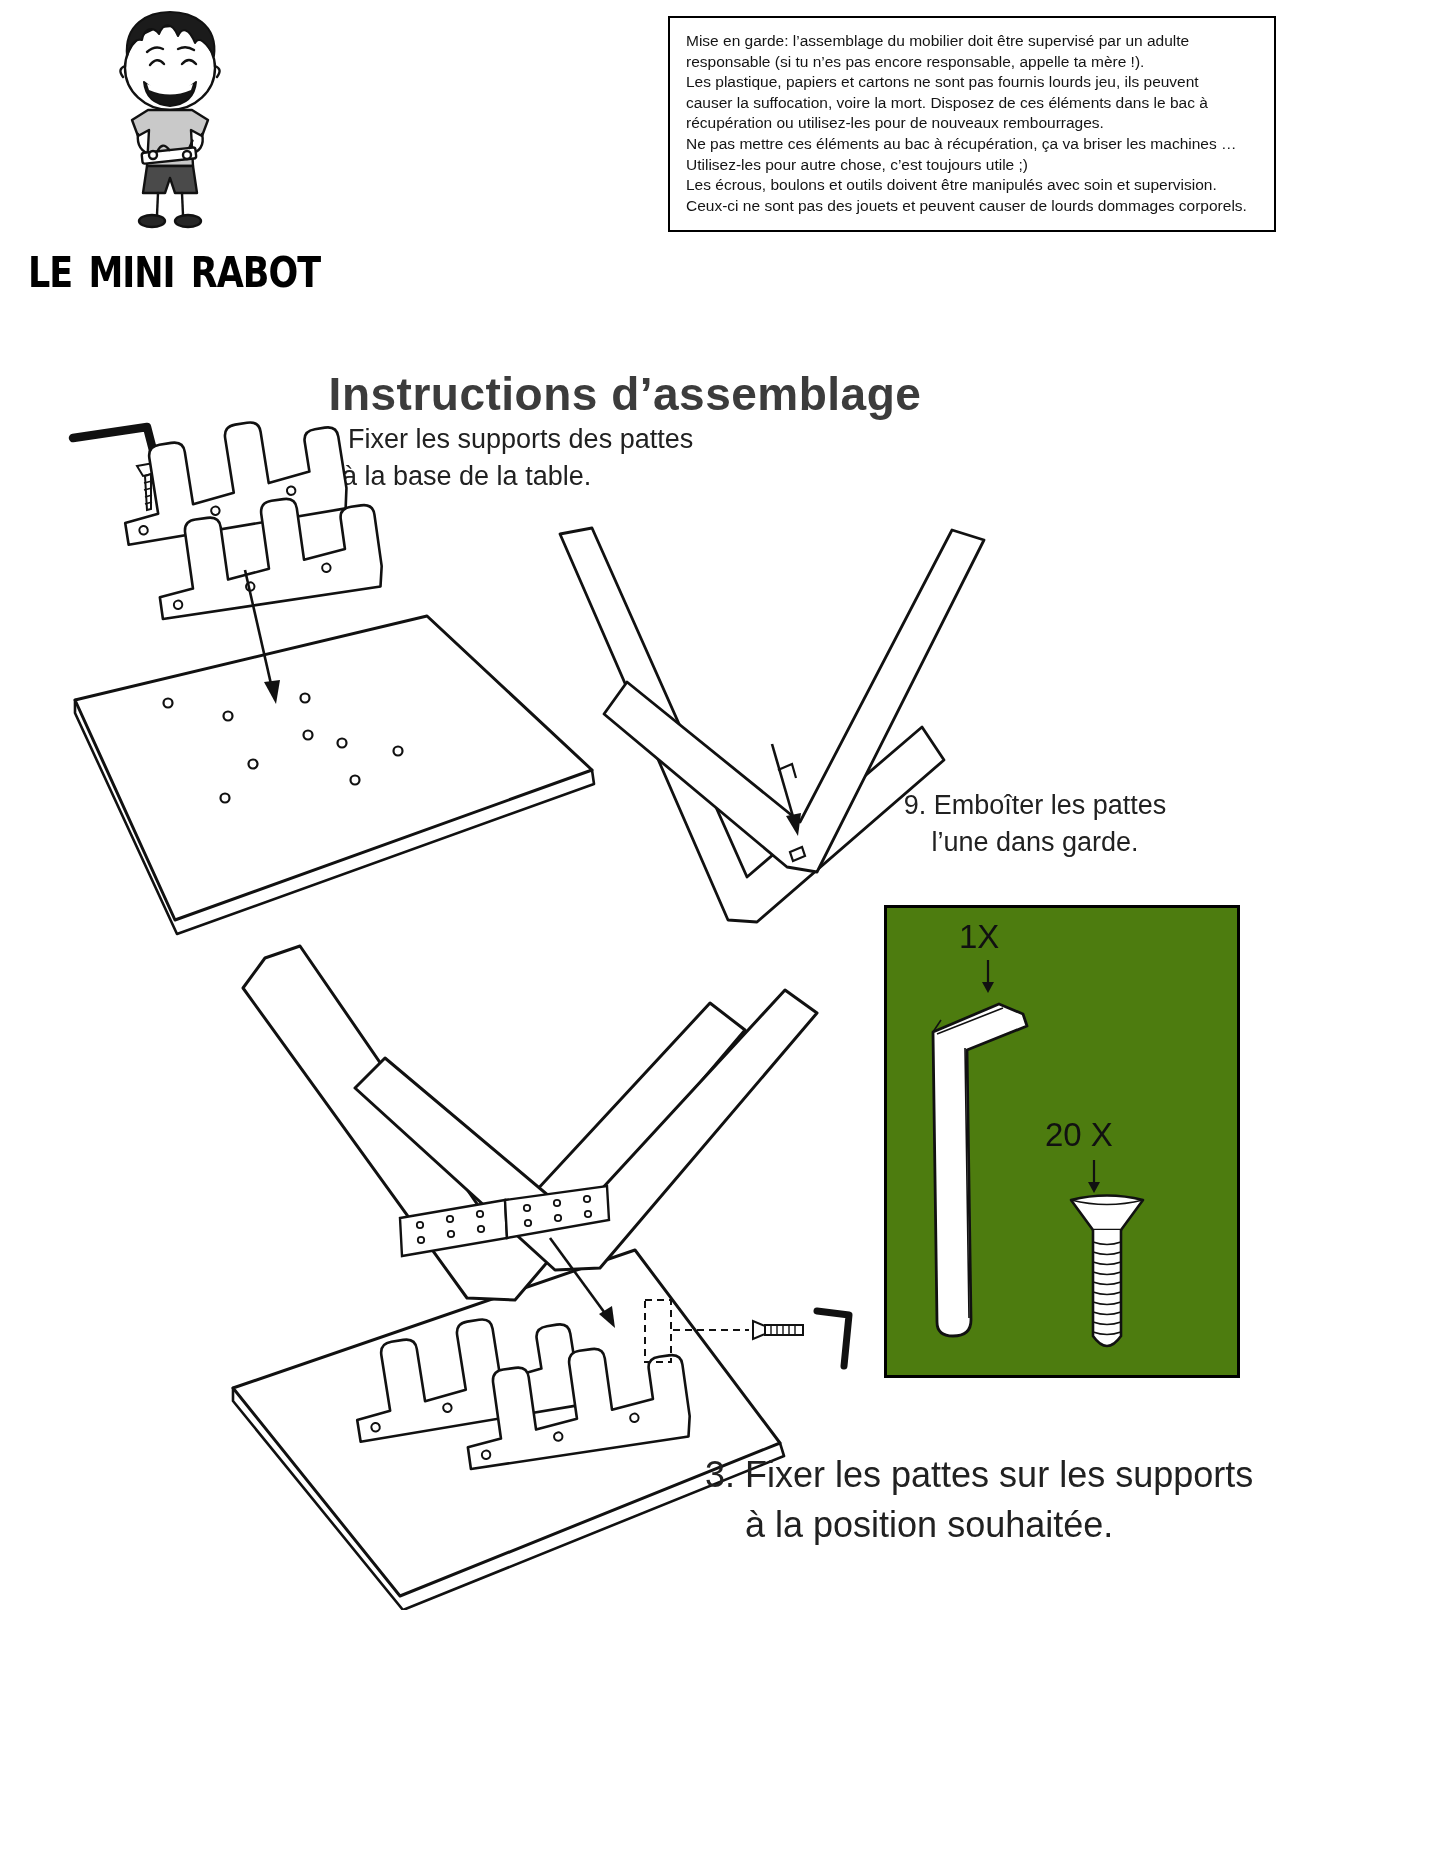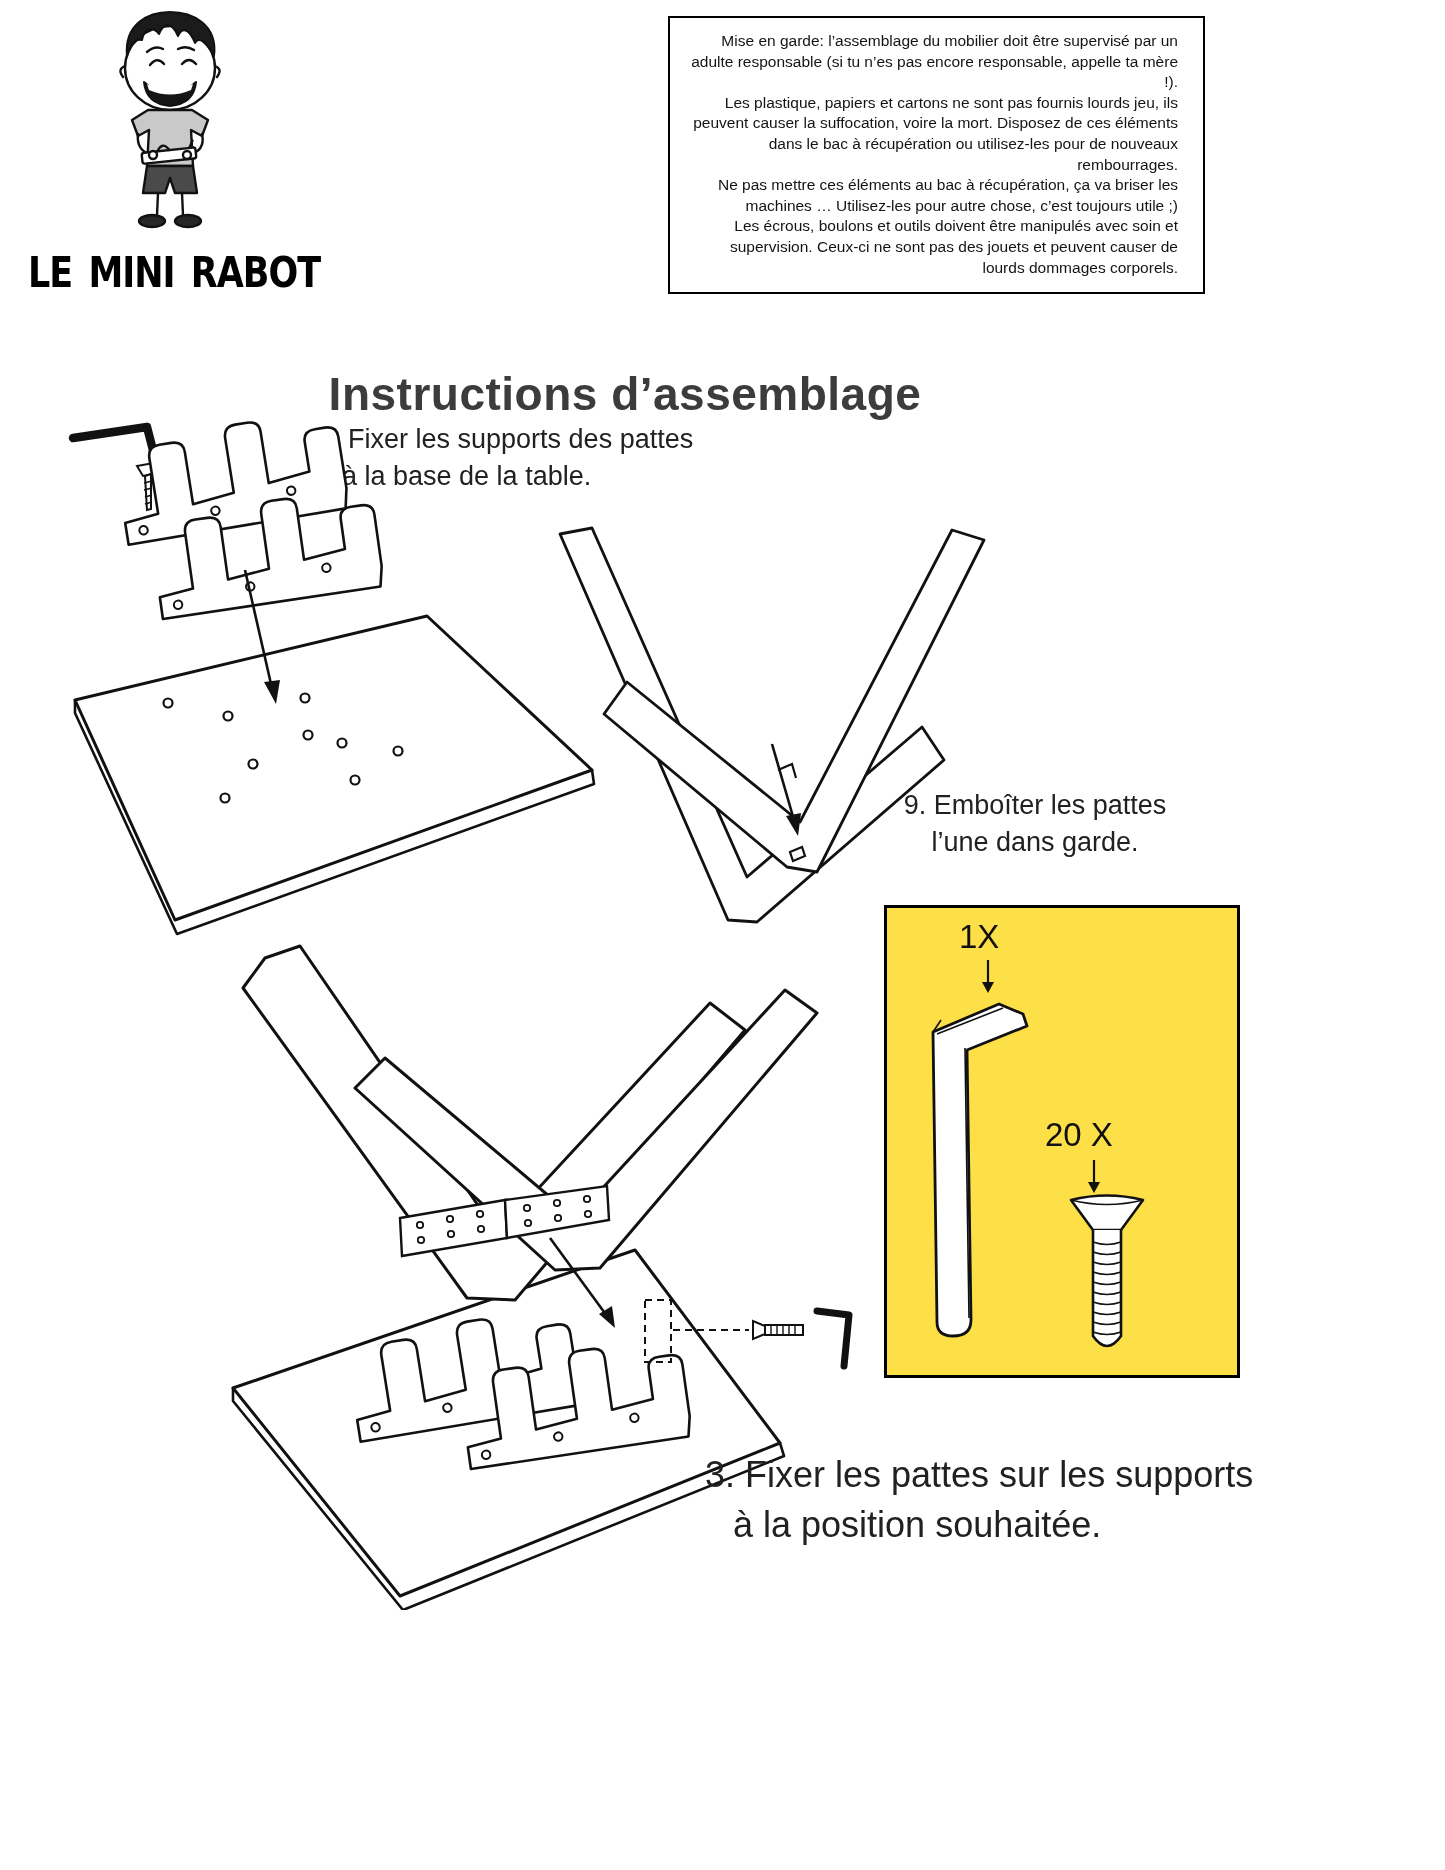--- a/index.html
+++ b/index.html
@@ -11,42 +11,42 @@
   
   .mascot{position:absolute;left:78px;top:8px;}
   .brand{
     position:absolute;left:28px;top:248px;width:254px;text-align:center;
     font-family:"DejaVu Sans",sans-serif;font-weight:900;font-size:35px;
     letter-spacing:-1px;word-spacing:5px;color:#000;
     transform:scaleY(1.22);transform-origin:top center;white-space:nowrap;
   }
   
   .warning{
-    position:absolute;left:668px;top:16px;width:537px;box-sizing:border-box;
+    position:absolute;left:668px;top:16px;width:608px;box-sizing:border-box;
     border:2px solid #000;padding:13px 25px 14px 16px;
-    font-size:15.5px;line-height:1.33;color:#141414;text-align:right;
+    font-size:15.5px;line-height:1.33;color:#141414;
   }
   .warning p{margin:0;}
   
   .title{
     position:absolute;left:150px;top:336px;width:950px;text-align:center;
     font-size:46px;font-weight:700;color:#3c3c3c;letter-spacing:.5px;
   }
   
   .step{position:absolute;font-size:27px;color:#212121;line-height:1.38;}
   .step .l{display:block;}
   .step1{left:318px;top:421px;}
   .step1 .l2{margin-left:24px;}
   .step2{left:890px;top:787px;width:290px;text-align:center;}
   .step3{left:705px;top:1450px;font-size:36px;}
-  .step3 .l2{margin-left:28px;}
+  .step3 .l2{margin-left:40px;}
   
   .hardware-box{
     position:absolute;left:884px;top:905px;width:356px;height:473px;
-    box-sizing:border-box;border:3px solid #000;background:#fde047;
+    box-sizing:border-box;border:3px solid #000;background:#4d7c0f;
   }
   .hw-label{position:absolute;font-size:33px;font-weight:500;color:#111;white-space:nowrap;}
   .hw-label-allen{left:72px;top:10px;}
   .hw-label-screw{left:158px;top:208px;}
   .hw-arrow{position:absolute;}
   .hw-arrow-allen{left:92px;top:52px;}
   .hw-arrow-screw{left:198px;top:252px;}
   .hw-allen{position:absolute;left:30px;top:80px;}
   .hw-screw{position:absolute;left:174px;top:278px;}
   svg{display:block;}

